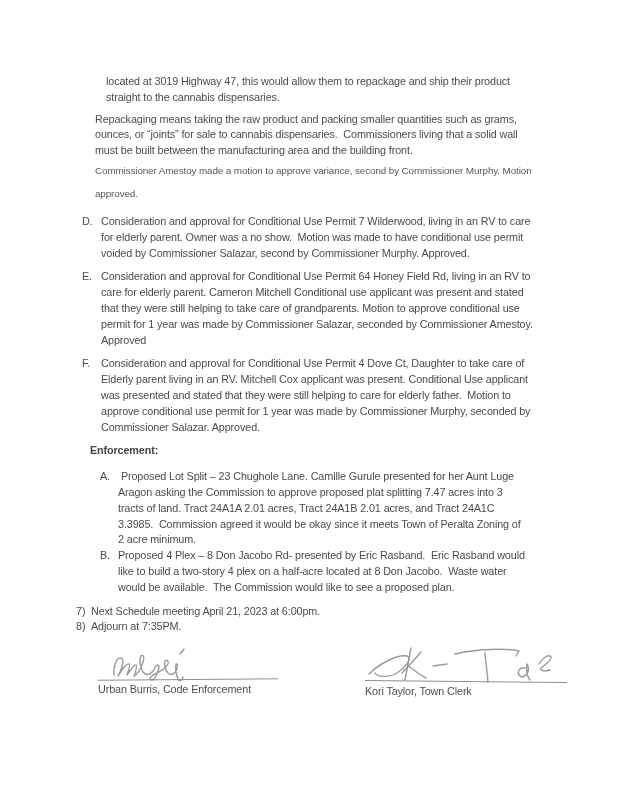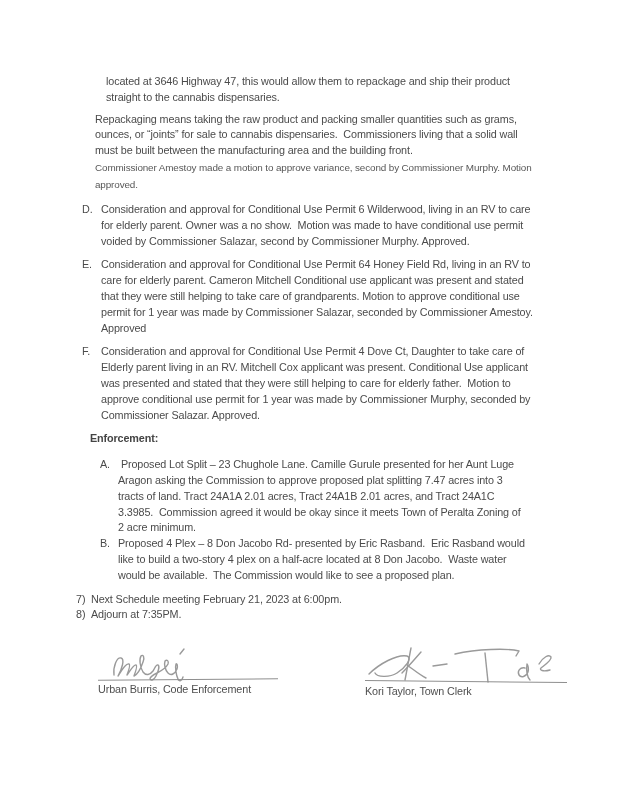--- a/index.html
+++ b/index.html
@@ -17,21 +17,21 @@
     top:74px;left:0;right:0;
     font-size:10.8px;
     letter-spacing:-0.12px;
     line-height:15.8px;
   }
   .para{white-space:pre-wrap;}
   .para-intro{margin:0 0 6px 106px;width:414px;}
   .para-repack{margin:0 0 0 95px;width:431px;}
   .para-note{
     margin:0 0 0 95px;width:440px;
-    font-size:9.9px;line-height:17px;color:#575757;
+    font-size:9.9px;line-height:23px;color:#575757;
     white-space:pre-wrap;
   }
   .list-def{margin:9px 0 0 82px;width:459px;}
   .list-def .li{margin-bottom:8px;}
   .li{display:flex;}
   .li .marker{flex:none;white-space:pre;}
   .list-def .marker{width:19px;}
   .li .text{flex:1;white-space:pre-wrap;}
   .heading{
     margin:2px 0 0 90px;
@@ -60,30 +60,30 @@
   .sig-left .sig-svg{margin-left:12px;}
   .sig-right .sig-svg{margin-left:2px;}
   .sig-stroke{fill:none;stroke:#9a9a9a;stroke-width:1.4;stroke-linecap:round;stroke-linejoin:round;}
 </style>
 </head>
 <body>
 
 <div class="page">
   <div class="content">
 
-    <p class="para para-intro">located at 3646 Highway 47, this would allow them to repackage and ship their product straight to the cannabis dispensaries.</p>
+    <p class="para para-intro">located at 3019 Highway 47, this would allow them to repackage and ship their product straight to the cannabis dispensaries.</p>
 
     <p class="para para-repack">Repackaging means taking the raw product and packing smaller quantities such as grams, ounces, or “joints” for sale to cannabis dispensaries.  Commissioners living that a solid wall must be built between the manufacturing area and the building front.</p>
 
     <p class="para-note">Commissioner Amestoy made a motion to approve variance, second by Commissioner Murphy. Motion approved.</p>
 
     <div class="list-def">
       <div class="li">
         <span class="marker">D.</span>
-        <span class="text">Consideration and approval for Conditional Use Permit 6 Wilderwood, living in an RV to care for elderly parent. Owner was a no show.  Motion was made to have conditional use permit voided by Commissioner Salazar, second by Commissioner Murphy. Approved.</span>
+        <span class="text">Consideration and approval for Conditional Use Permit 7 Wilderwood, living in an RV to care for elderly parent. Owner was a no show.  Motion was made to have conditional use permit voided by Commissioner Salazar, second by Commissioner Murphy. Approved.</span>
       </div>
       <div class="li">
         <span class="marker">E.</span>
         <span class="text">Consideration and approval for Conditional Use Permit 64 Honey Field Rd, living in an RV to care for elderly parent. Cameron Mitchell Conditional use applicant was present and stated that they were still helping to take care of grandparents. Motion to approve conditional use permit for 1 year was made by Commissioner Salazar, seconded by Commissioner Amestoy. Approved</span>
       </div>
       <div class="li">
         <span class="marker">F.</span>
         <span class="text">Consideration and approval for Conditional Use Permit 4 Dove Ct, Daughter to take care of Elderly parent living in an RV. Mitchell Cox applicant was present. Conditional Use applicant was presented and stated that they were still helping to care for elderly father.  Motion to approve conditional use permit for 1 year was made by Commissioner Murphy, seconded by Commissioner Salazar. Approved.</span>
       </div>
     </div>
@@ -97,21 +97,21 @@
       </div>
       <div class="li">
         <span class="marker">B.</span>
         <span class="text">Proposed 4 Plex – 8 Don Jacobo Rd- presented by Eric Rasband.  Eric Rasband would like to build a two-story 4 plex on a half-acre located at 8 Don Jacobo.  Waste water would be available.  The Commission would like to see a proposed plan.</span>
       </div>
     </div>
 
     <div class="list-closing">
       <div class="li">
         <span class="marker">7)</span>
-        <span class="text">Next Schedule meeting February 21, 2023 at 6:00pm.</span>
+        <span class="text">Next Schedule meeting April 21, 2023 at 6:00pm.</span>
       </div>
       <div class="li">
         <span class="marker">8)</span>
         <span class="text">Adjourn at 7:35PM.</span>
       </div>
     </div>
   </div>
 
   <div class="sig-block sig-left">
     <svg class="sig-svg" width="95" height="34" viewBox="0 0 95 34">

